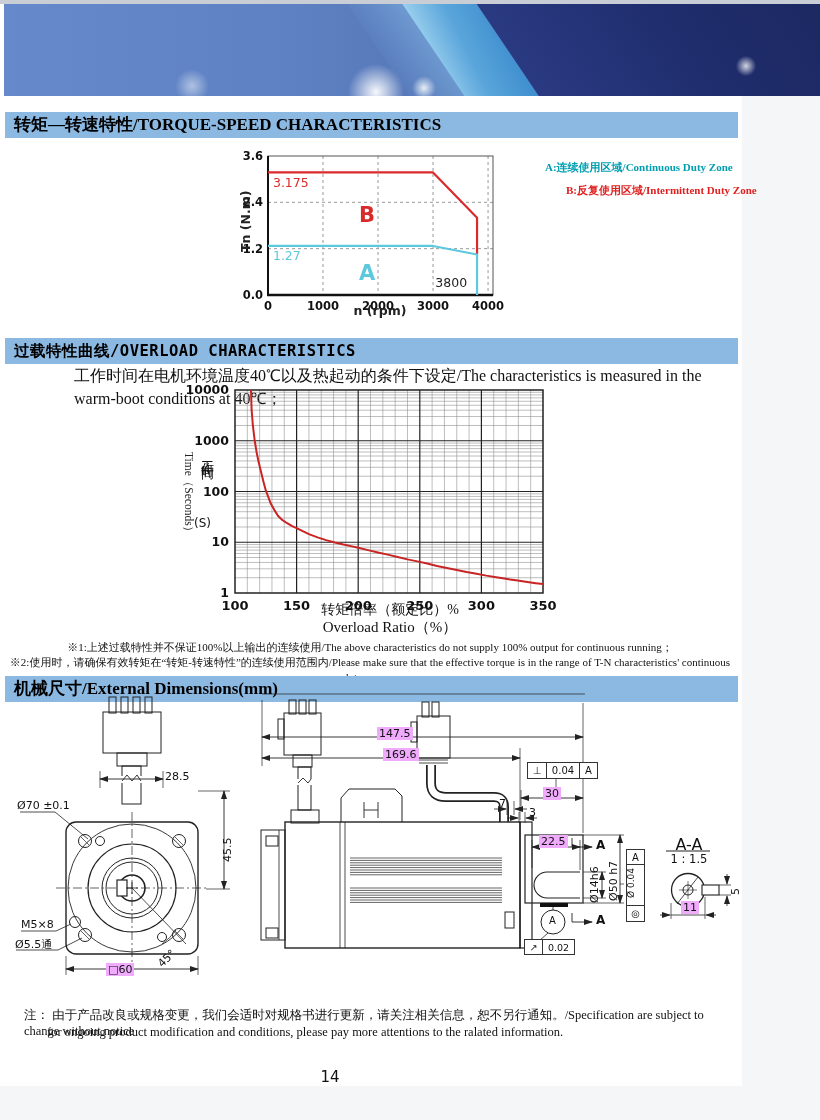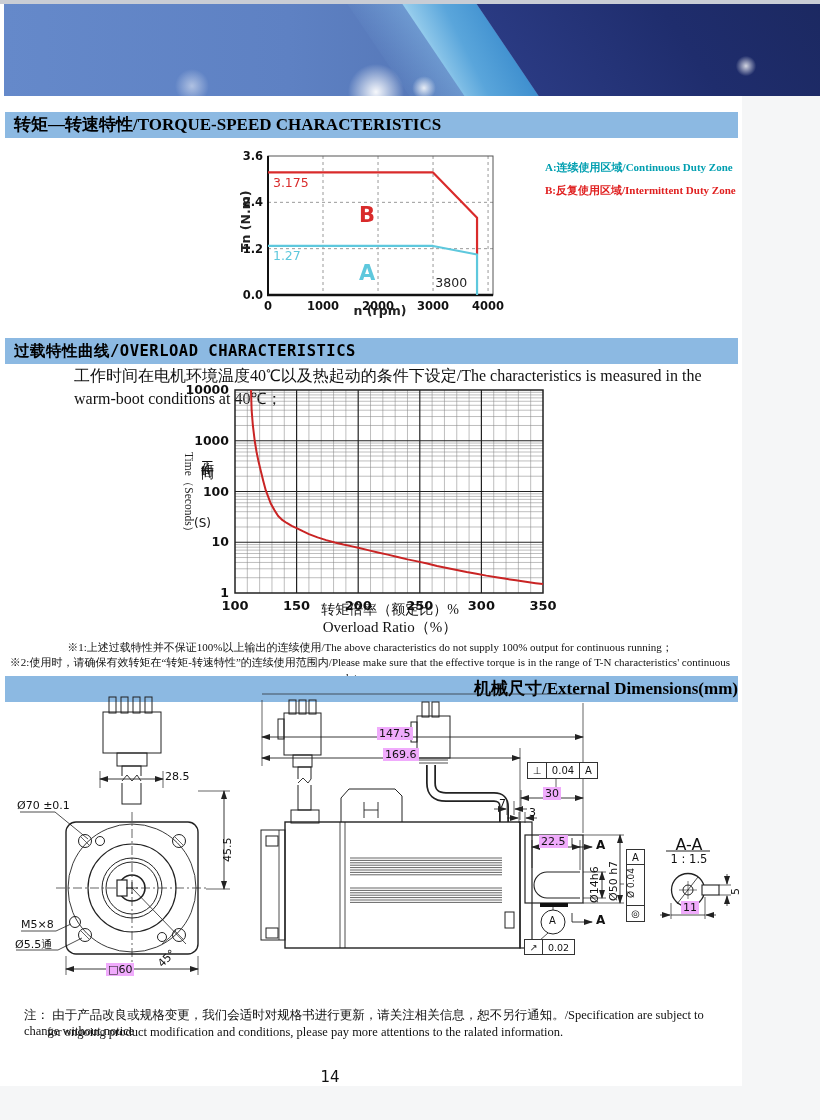--- a/index.html
+++ b/index.html
@@ -107,21 +107,21 @@
       <text x="42.951100244498775" y="114.25" text-anchor="start" font-size="12.5" font-weight="400" fill="#5ec8dd">1.27</text>
       <text x="137.02200488997556" y="75.6388888888889" text-anchor="middle" font-size="21" font-weight="600" fill="#d92b2b">B</text>
       <text x="137.02200488997556" y="133.55555555555554" text-anchor="middle" font-size="21" font-weight="600" fill="#5ec8dd">A</text>
       <text x="221.19070904645477" y="140.50555555555556" text-anchor="middle" font-size="12.5" font-weight="400" fill="#222222">3800</text>
     </g>
   </svg>
 <span class="axis-label rot" style="left:238px;top:252px;">Tn (N.m)</span>
 <div class="axis-label" style="left:330px;top:303px;width:100px;text-align:center;">n (rpm)</div>
 
 <div class="legend-line" style="top:160px;color:#009fb0;">A:连续使用区域/Continuous Duty Zone</div>
-<div class="legend-line" style="top:183px;color:#e01f1f;">B:反复使用区域/Intermittent Duty Zone</div>
+<div class="legend-line" style="top:183px;color:#e01f1f;margin-left:21px;">B:反复使用区域/Intermittent Duty Zone</div>
 
 <div class="secbar mono" style="top:338px;">过载特性曲线/OVERLOAD CHARACTERISTICS</div>
 <div class="subtitle">工作时间在电机环境温度40℃以及热起动的条件下设定/The characteristics is measured in the warm-boot conditions at 40℃；</div>
 
 <svg id="ol-chart" class="abs" style="left:150px;top:378px;" width="420" height="264">
     <g>
       <line x1="97.32" y1="12" x2="97.32" y2="215" stroke="#888" stroke-width="0.55"></line>
       <line x1="109.64" y1="12" x2="109.64" y2="215" stroke="#888" stroke-width="0.55"></line>
       <line x1="121.96000000000001" y1="12" x2="121.96000000000001" y2="215" stroke="#888" stroke-width="0.55"></line>
       <line x1="134.28" y1="12" x2="134.28" y2="215" stroke="#888" stroke-width="0.55"></line>
@@ -201,21 +201,21 @@
   </svg>
 <span class="axis-label rot90" style="left:196px;top:452px;font-weight:400;font-size:11.5px;font-family:'Liberation Serif',serif;">Time（Seconds）</span>
 <div class="cjk-v" style="position:absolute;left:198px;top:450px;font-size:13px;">工作时间</div>
 <div class="abs" style="left:194px;top:516px;font-size:12px;font-family:'DejaVu Sans',sans-serif;">(S)</div>
 <div class="abs" style="left:230px;top:601px;width:320px;text-align:center;font-size:14px;">转矩倍率（额定比）%</div>
 <div class="abs" style="left:230px;top:618px;width:320px;text-align:center;font-size:15px;">Overload Ratio（%）</div>
 
 <div class="notes" style="top:640px;">※1:上述过载特性并不保证100%以上输出的连续使用/The above characteristics do not supply 100% output for continuous running；</div>
 <div class="notes" style="top:655px;">※2:使用时，请确保有效转矩在“转矩-转速特性”的连续使用范围内/Please make sure that the effective torque is in the range of T-N characteristics' continuous duty zone。</div>
 
-<div class="secbar" style="top:676px;text-align:right;">机械尺寸/External Dimensions(mm)</div>
+<div class="secbar" style="top:676px;">机械尺寸/External Dimensions(mm)</div>
 
 <svg id="dim-art" class="abs" style="left:0;top:690px;" width="740" height="300" viewBox="0 690 740 300">
   <defs>
     <marker id="ma" markerWidth="9" markerHeight="6" refX="8" refY="3" orient="auto" markerUnits="userSpaceOnUse">
       <path d="M0,0 L9,3 L0,6 Z" fill="#222"></path>
     </marker>
     <marker id="mb" markerWidth="9" markerHeight="6" refX="1" refY="3" orient="auto" markerUnits="userSpaceOnUse">
       <path d="M9,0 L0,3 L9,6 Z" fill="#222"></path>
     </marker>
   </defs>

